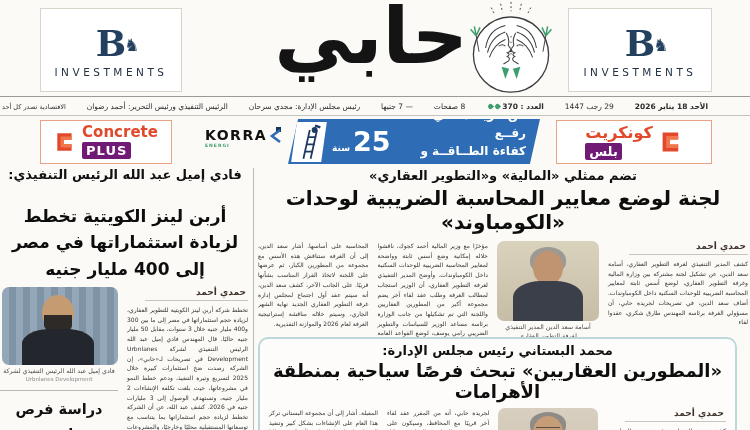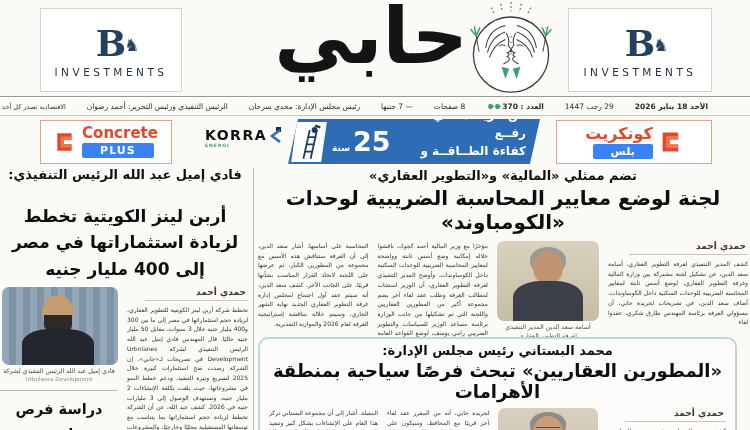--- a/index.html
+++ b/index.html
@@ -41,24 +41,24 @@
   .pages-item { display:flex; align-items:center; direction:rtl; gap:2px; }
   .tagline { font-size:6.5px; color:#333; }
   
   .ad-box {
     position:absolute; top:120px; height:44px; background:#fff;
     border:1px solid #eaa285; display:flex; align-items:center; justify-content:center; gap:6px;
   }
   .ad-box.en { left:40px; width:132px; }
   .ad-box.ar { left:556px; width:156px; direction:rtl; }
   .concrete-txt { display:flex; flex-direction:column; align-items:flex-start; gap:2px; }
-  .ad-box.ar .concrete-txt { align-items:flex-start; }
+  .ad-box.ar .concrete-txt { align-items:flex-end; }
   .concrete-name { color:#e2492a; font-weight:bold; font-size:15px; line-height:1; }
-  .concrete-badge { background:#3b82f6; color:#fff; font-weight:bold; font-size:11px;
-    padding:1px 18px; border-radius:2px; letter-spacing:1px; }
+  .concrete-badge { background:#701a75; color:#fff; font-weight:bold; font-size:13px;
+    padding:1px 4px; border-radius:2px; letter-spacing:1px; }
   .ad-box.ar .concrete-name { font-size:16px; }
   .ad-box.ar .concrete-badge { letter-spacing:0; }
   .korra { position:absolute; left:205px; top:127px; width:88px; height:34px; }
   .korra-row { display:flex; align-items:flex-start; gap:2px; }
   .korra-name { font-size:14px; font-weight:bold; letter-spacing:1.5px; color:#101010; }
   .korra-sub { font-size:4.5px; letter-spacing:1px; color:#3f9e6e; font-weight:bold; margin-top:-1px; }
   .ribbon {
     position:absolute; left:288px; top:119px; width:252px; height:45px;
     background:#2e6db5; clip-path:polygon(4% 0, 100% 0, 96% 100%, 0 100%);
     display:flex; direction:rtl; align-items:center; color:#fff; padding:0 14px 0 6px; gap:8px;

